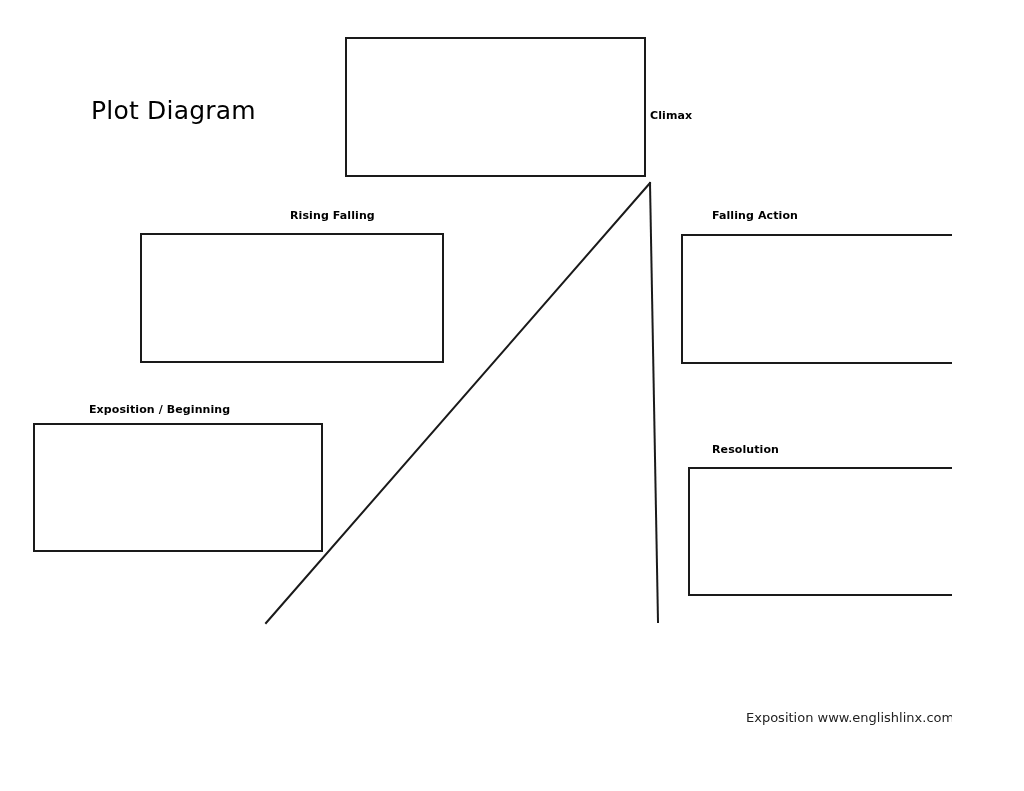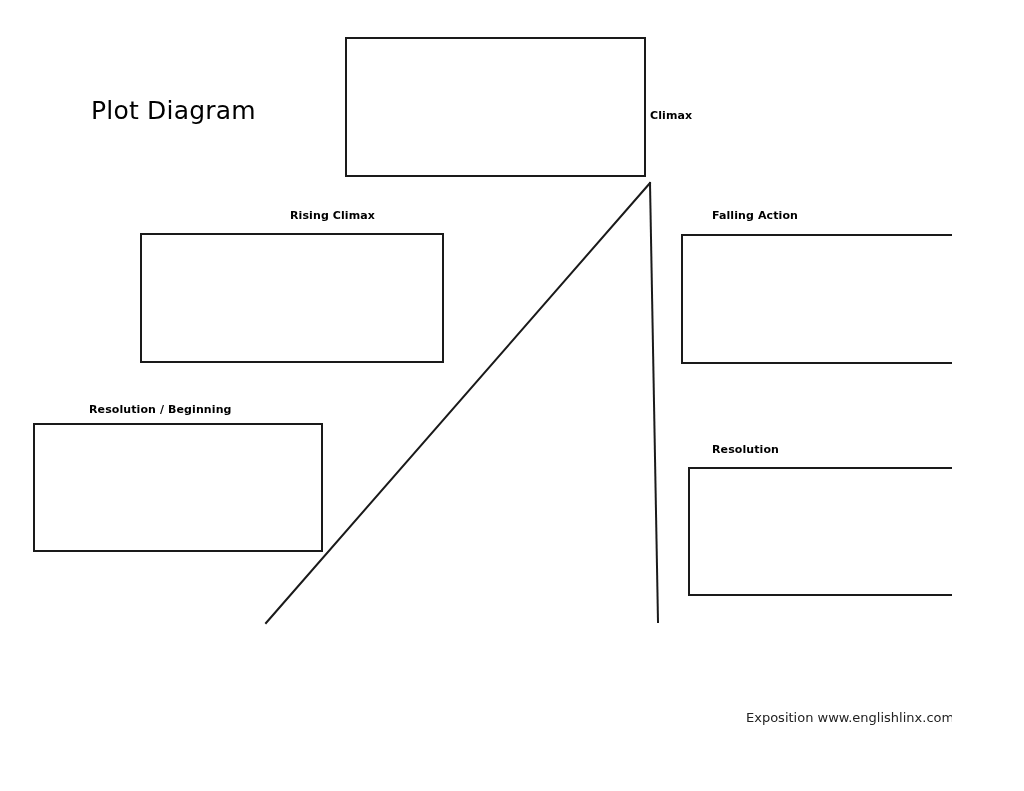--- a/index.html
+++ b/index.html
@@ -95,27 +95,27 @@
   <div class="page-title">Plot Diagram</div>
 
   <svg class="arc-svg" viewBox="0 0 1024 791" xmlns="http://www.w3.org/2000/svg">
     <line class="arc-line" id="rising-line" x1="266" y1="623" x2="650" y2="183"></line>
     <line class="arc-line" id="falling-line" x1="650" y1="183" x2="658" y2="622"></line>
   </svg>
 
   <div class="stage-box box-climax" style="left: 345px; top: 37px; width: 301px; height: 140px;"></div>
   <div class="stage-label label-climax">Climax</div>
 
-  <div class="stage-label label-rising">Rising Climax</div>
+  <div class="stage-label label-rising">Rising Falling</div>
   <div class="stage-box box-rising" style="left: 140px; top: 233px; width: 304px; height: 130px;"></div>
 
   <div class="stage-label label-falling">Falling Action</div>
   <div class="stage-box box-falling" style="left: 681px; top: 234px; width: 307px; height: 130px;"></div>
 
-  <div class="stage-label label-exposition">Resolution / Beginning</div>
+  <div class="stage-label label-exposition">Exposition / Beginning</div>
   <div class="stage-box box-exposition" style="left: 33px; top: 423px; width: 290px; height: 129px;"></div>
 
   <div class="stage-label label-resolution">Resolution</div>
   <div class="stage-box box-resolution" style="left: 688px; top: 467px; width: 303px; height: 129px;"></div>
 
   <div class="copyright">Exposition www.englishlinx.com</div>
 
 </div>
 
 </body></html>

